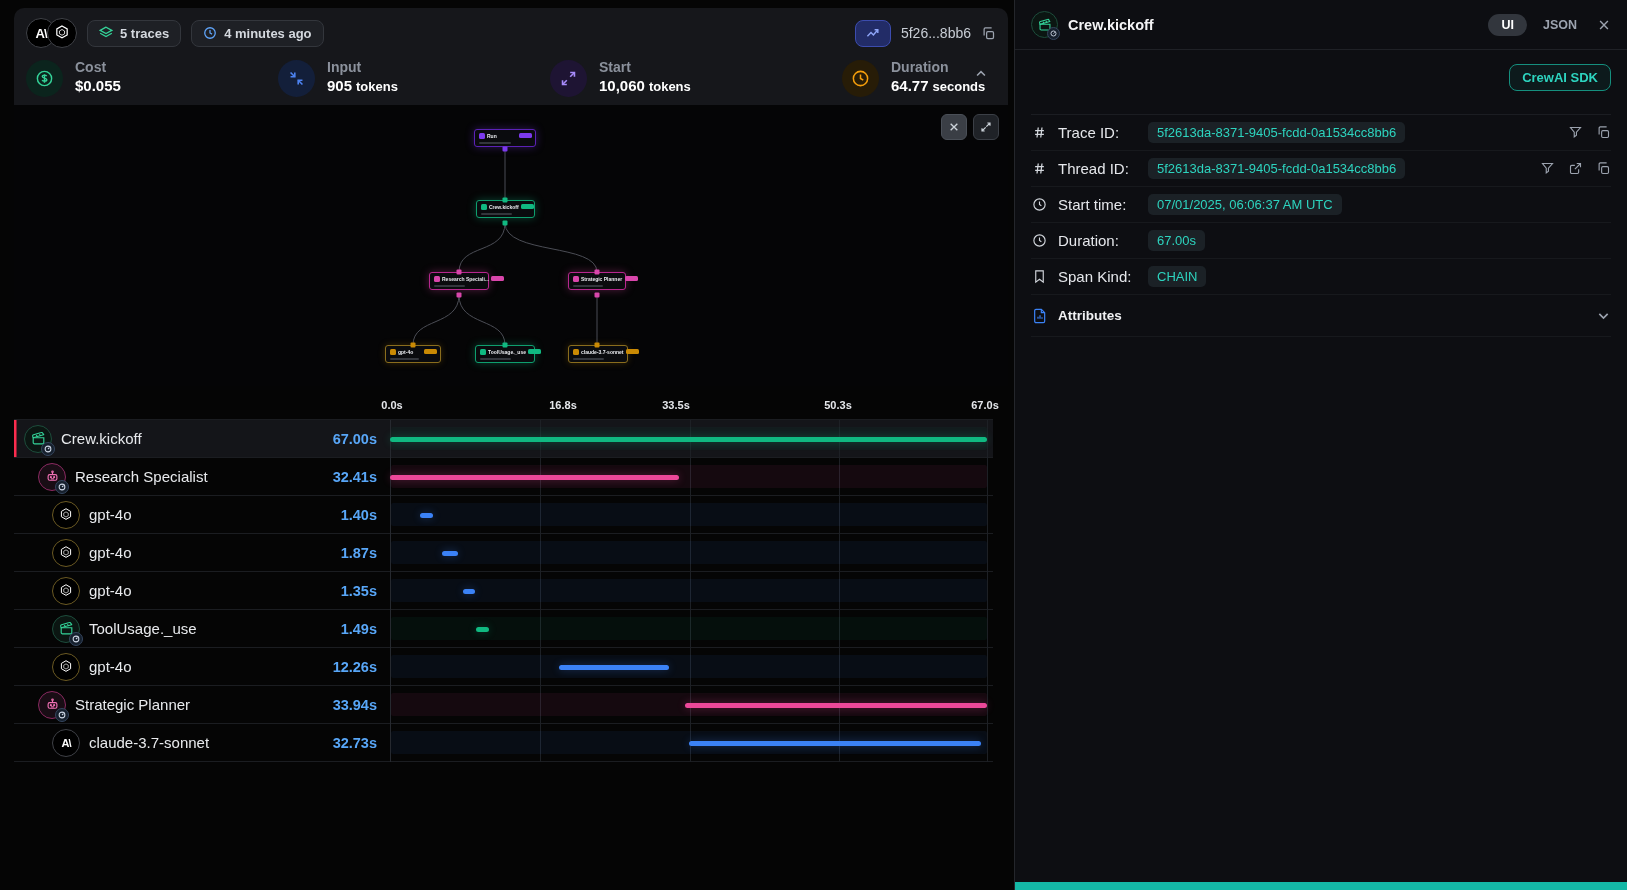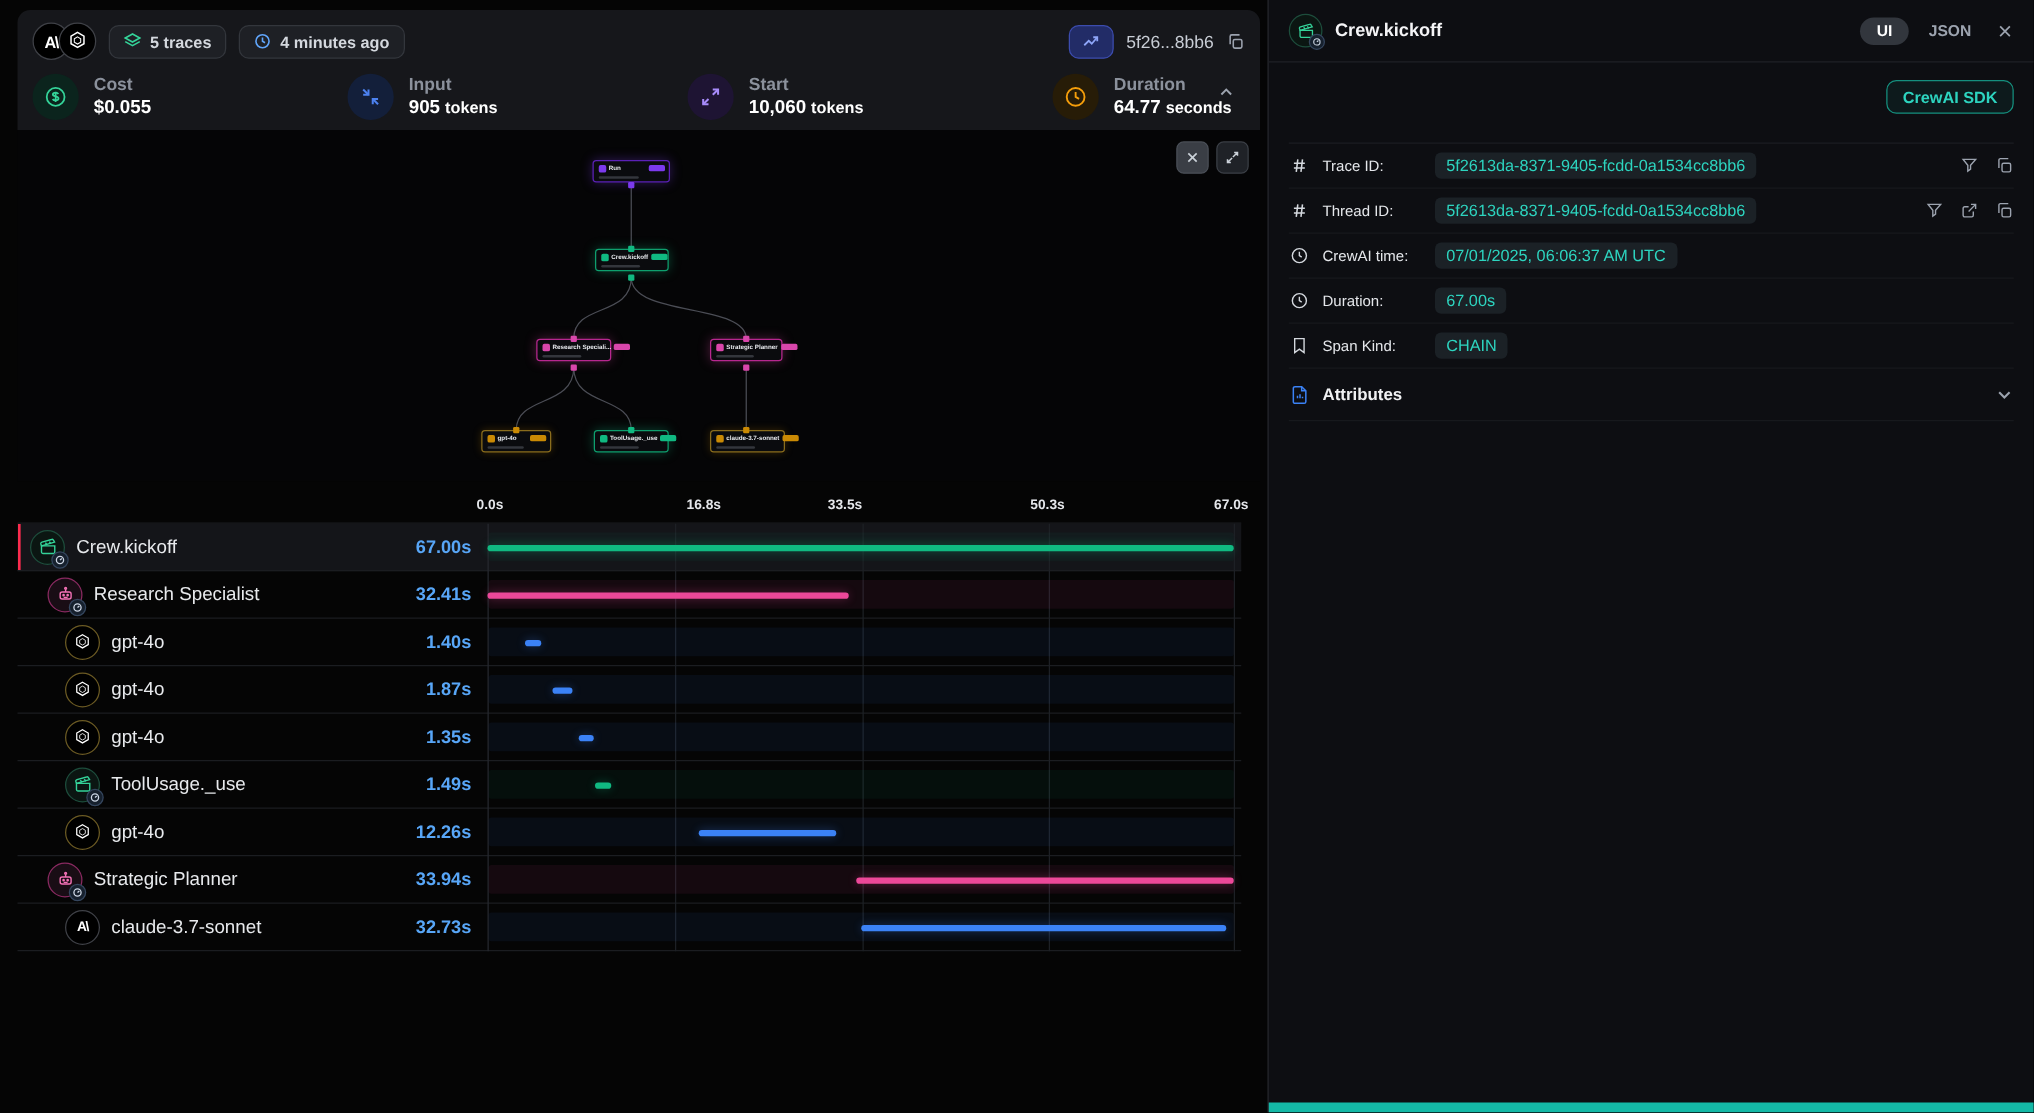--- a/index.html
+++ b/index.html
@@ -103,21 +103,21 @@
   .p-title { font-size:14.5px; font-weight:bold; color:#f4f4f6; }
   .tab-ui { background:#32363d; border-radius:13px; padding:4px 13px; font-size:12.5px; font-weight:700; color:#fff; border:none; cursor:pointer; }
   .tab-json { background:none; border:none; color:#9ca3af; font-size:12.5px; font-weight:700; margin-left:6px; cursor:pointer; }
   .p-close { margin-left:10px; }
   .p-body { padding:0 16px; }
   .sdk-row { display:flex; justify-content:flex-end; padding:14px 0 23px; border-bottom:1px solid #1b1d22; }
   .sdk-badge { border:1px solid #158f7e; color:#2dd4bf; background:rgba(20,184,166,.07);
                font-weight:700; font-size:13px; padding:5px 12px; border-radius:8px; }
   .field { display:flex; align-items:center; min-height:36px; border-bottom:1px solid #17191d; gap:10px; }
   .f-icon { width:17px; color:#d4d8de; display:flex; justify-content:center; flex:none; }
-  .f-label { color:#e5e7eb; font-size:12px; width:80px; flex:none; }
+  .f-label { color:#e5e7eb; font-size:15px; width:80px; flex:none; }
   .f-value { background:#1b2126; color:#2dd4bf; font-size:13px; padding:3px 9px; border-radius:5px; white-space:nowrap; }
   .f-actions { margin-left:auto; display:flex; gap:13px; align-items:center; }
   .attr-row { display:flex; align-items:center; gap:10px; min-height:42px; border-bottom:1px solid #17191d; cursor:pointer; }
   .attr-label { font-size:13.5px; font-weight:bold; color:#f0f1f3; }
   .p-accent { position:absolute; left:0; right:0; bottom:0; height:8px; background:#14b8a6; }
 </style>
 </head>
 <body>
 
 <div class="main">
@@ -602,21 +602,21 @@
     </div>
 
 
     <div class="field">
       <span class="f-icon">
           <svg width="15" height="15" viewBox="0 0 24 24" fill="none" stroke="currentColor" stroke-width="1.8">
             <circle cx="12" cy="12" r="9"></circle>
             <path d="M12 7v5l3 2"></path>
           </svg>
         </span>
-      <span class="f-label">CrewAI time:</span>
+      <span class="f-label">Start time:</span>
       <span class="f-value">07/01/2025, 06:06:37 AM UTC</span>
     </div>
 
     <div class="field">
       <span class="f-icon">
           <svg width="15" height="15" viewBox="0 0 24 24" fill="none" stroke="currentColor" stroke-width="1.8">
             <circle cx="12" cy="12" r="9"></circle>
             <path d="M12 7v5l3 2"></path>
           </svg>
         </span>

